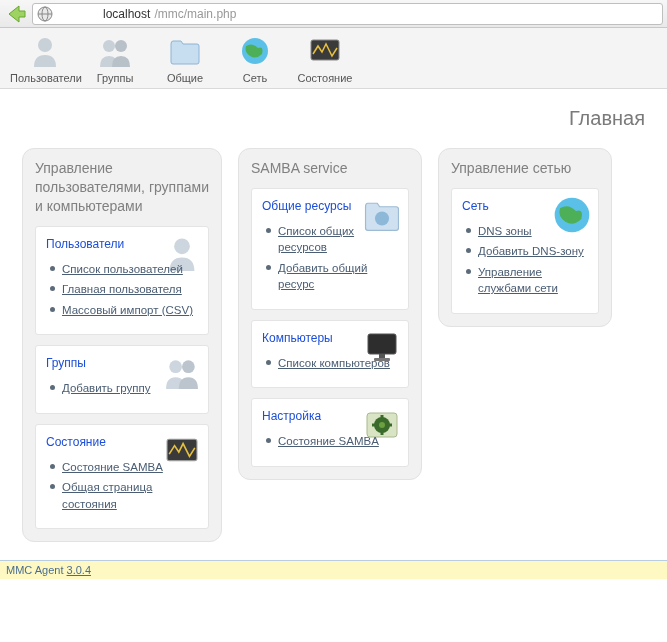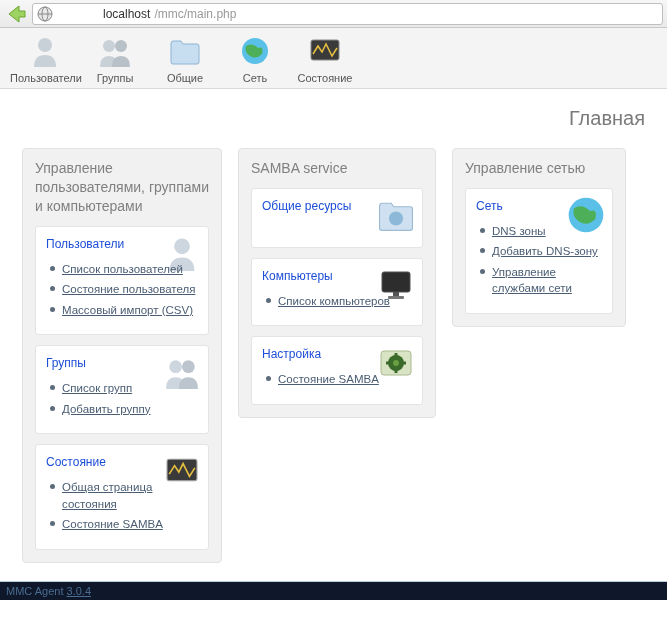--- a/index.html
+++ b/index.html
@@ -16,37 +16,37 @@
   
   .toolbar { background:#f4f4f4; border-bottom:1px solid #d9d9d9; display:flex; padding:2px 10px 4px; gap:0; }
   .tool-item { width:70px; text-align:center; cursor:pointer; padding-top:2px; }
   .tool-icon { height:38px; display:flex; align-items:center; justify-content:center; }
   .tool-label { font-size:11px; color:#555; margin-top:2px; }
   
   
   .page { padding:18px 22px; background:#fff; }
   .page-title { font-size:20px; font-weight:normal; color:#7a7a7a; margin-bottom:18px;text-align:right; }
   .columns { display:flex; gap:16px; align-items:flex-start; }
-  .col { background:#f1f1f1; border:1px solid #e2e2e2; border-radius:4px; padding:10px 12px 12px; }
+  .col { background:#f1f1f1; border:1px solid #e2e2e2; border-radius:12px; padding:10px 12px 12px; }
   .col1 { width:200px; }
-  .col2 { width:198px; }
+  .col2 { width:184px; }
   .col3 { width:174px; }
   .col-title { font-size:14px; color:#808080; font-weight:normal; margin-bottom:10px; line-height:1.35; }
   
   .card { background:#fff; border:1px solid #e4e4e4; border-radius:3px; padding:10px 10px 12px; margin-bottom:10px; position:relative; min-height:60px; }
   .card:last-child { margin-bottom:0; }
   .card-title { color:#1d4ed8; font-size:12px; margin-bottom:10px; }
   .card-icon { position:absolute; top:6px; right:6px; width:40px; height:40px; display:flex; align-items:center; justify-content:center; }
   .card ul { list-style:none; padding-left:2px; }
   .card li { position:relative; padding-left:14px; margin-bottom:4px; line-height:1.35; }
   .card li::before { content:""; position:absolute; left:2px; top:5px; width:5px; height:5px; background:#5c6b7a; border-radius:50%; }
   .card a { color:#4a5d73; text-decoration:underline; font-size:11.5px; cursor:pointer; }
   
   
-  .footer { background:#0f172a; color:#4a6d8f; font-size:11px; padding:3px 6px; border-top:1px solid #b8cde0; }
+  .footer { background:#fef9c3; color:#4a6d8f; font-size:11px; padding:3px 6px; border-top:1px solid #b8cde0; }
   .footer a { color:#4a6d8f; text-decoration:underline; }
 </style>
 </head>
 <body>
 
 <div class="addr-bar">
   <div class="back-btn">
     <svg width="22" height="22" viewBox="0 0 22 22">
         <polygon points="14,3 4,11 14,19 14,14 20,14 20,8 14,8" fill="#9ed363" stroke="#6aa52e" stroke-width="1"></polygon>
       </svg>
@@ -121,67 +121,70 @@
       <div class="card">
         <div class="card-icon">
           <svg width="36" height="36" viewBox="0 0 30 32">
               <circle cx="15" cy="10" r="7" fill="#cdd6de"></circle>
               <path d="M4 32 Q4 20 15 20 Q26 20 26 32 Z" fill="#cdd6de"></path>
             </svg>
         </div>
         <div class="card-title">Пользователи</div>
         <ul>
           <li><a>Список пользователей</a></li>
-          <li><a>Состояние пользователя</a></li>
+          <li><a>Главная пользователя</a></li>
           <li><a>Массовый импорт (CSV)</a></li>
         </ul>
       </div>
 
       <div class="card">
         <div class="card-icon">
           <svg width="40" height="34" viewBox="0 0 34 32">
               <circle cx="11" cy="11" r="6" fill="#cdd6de"></circle>
               <circle cx="23" cy="11" r="6" fill="#bcc5cd"></circle>
               <path d="M2 32 Q2 21 11 21 Q20 21 20 32 Z" fill="#cdd6de"></path>
               <path d="M14 32 Q14 21 23 21 Q32 21 32 32 Z" fill="#bcc5cd"></path>
             </svg>
         </div>
         <div class="card-title">Группы</div>
         <ul>
-          <li><a>Список групп</a></li>
           <li><a>Добавить группу</a></li>
         </ul>
       </div>
 
       <div class="card">
         <div class="card-icon">
           <svg width="38" height="32" viewBox="0 0 34 30">
               <rect x="3" y="4" width="28" height="20" rx="2" fill="#3a3a3a" stroke="#999"></rect>
               <polyline points="5,18 10,10 14,16 18,8 24,20 29,12" fill="none" stroke="#e8c040" stroke-width="1.5"></polyline>
             </svg>
         </div>
         <div class="card-title">Состояние</div>
         <ul>
+          <li><a>Состояние SAMBA</a></li>
           <li><a>Общая страница состояния</a></li>
-          <li><a>Состояние SAMBA</a></li>
         </ul>
       </div>
     </div>
 
     <div class="col col2">
       <div class="col-title">SAMBA service</div>
 
       <div class="card">
         <div class="card-icon">
           <svg width="40" height="36" viewBox="0 0 34 30">
               <path d="M3 8 L3 26 Q3 28 5 28 L29 28 Q31 28 31 26 L31 10 Q31 8 29 8 L15 8 L13 5 L5 5 Q3 5 3 8 Z" fill="#cfe1f0" stroke="#9dbbd4"></path>
               <circle cx="17" cy="18" r="6" fill="#8db8d8"></circle>
             </svg>
         </div>
         <div class="card-title">Общие ресурсы</div>
+        <ul>
+          <li><a>Список общих ресурсов</a></li>
+          <li><a>Добавить общий ресурс</a></li>
+        </ul>
       </div>
 
       <div class="card">
         <div class="card-icon">
           <svg width="40" height="34" viewBox="0 0 40 34">
               <rect x="6" y="4" width="28" height="20" rx="2" fill="#2d2d2d" stroke="#555"></rect>
               <rect x="17" y="24" width="6" height="4" fill="#555"></rect>
               <rect x="12" y="28" width="16" height="3" rx="1" fill="#777"></rect>
             </svg>
         </div>

